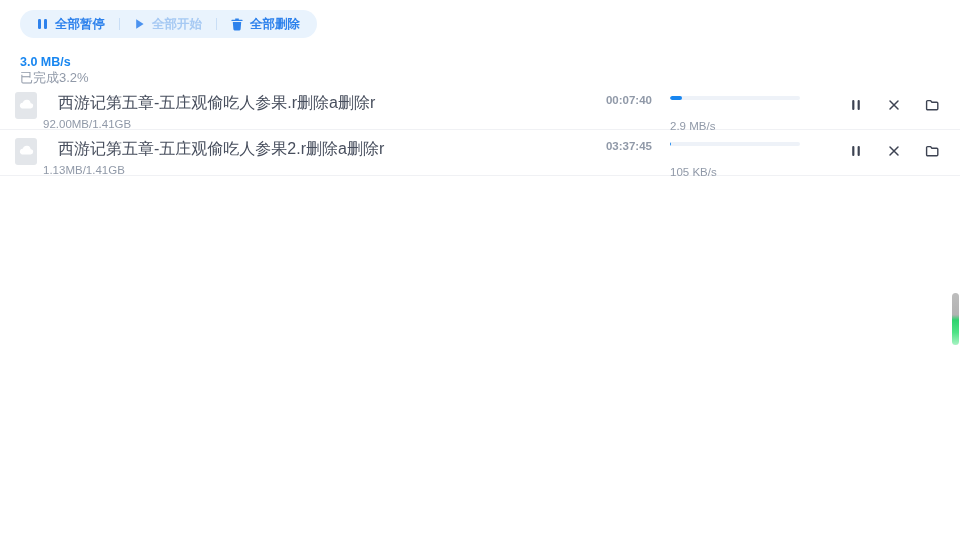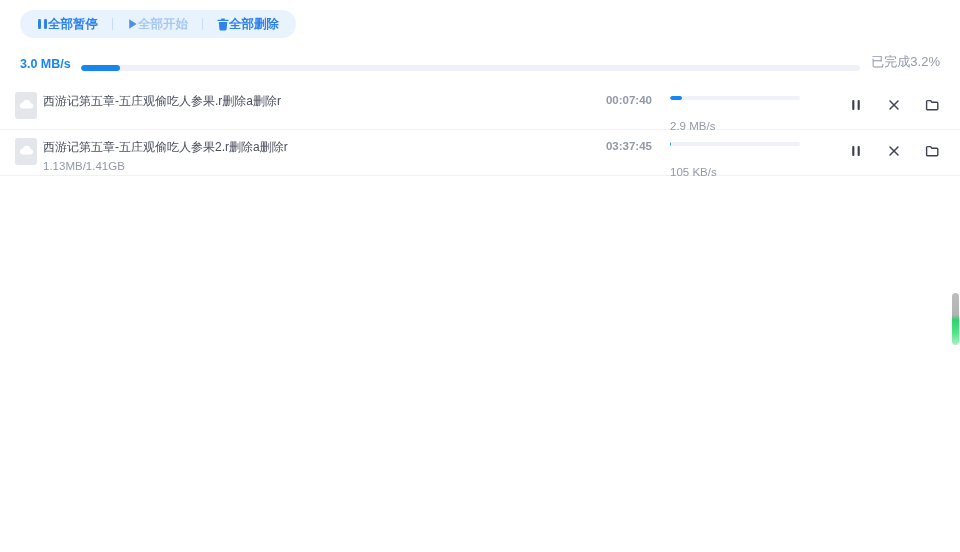--- a/index.html
+++ b/index.html
@@ -8,41 +8,41 @@
     --icon-gray:#3d4352; --divider:#f0f1f4;
   }
   *{box-sizing:border-box;margin:0;padding:0;}
   html,body{background:#fff;}
   body{font-family:"Liberation Sans",sans-serif;}
   .app{position:relative;width:960px;height:552px;background:#fff;overflow:hidden;}
 
   
   .toolbar{display:inline-flex;align-items:center;height:28px;margin:10px 0 0 20px;
     background:var(--toolbar-bg);border-radius:15px;padding:0 17px;}
-  .tb-btn{display:inline-flex;align-items:center;background:none;border:none;
+  .tb-btn{display:inline-flex;align-items:center;gap:7px;background:none;border:none;
     cursor:pointer;font-family:"Liberation Sans",sans-serif;font-size:12.5px;font-weight:600;
     color:var(--toolbar-text);padding:0;line-height:1;}
   .tb-btn svg{display:block;}
   .tb-btn.disabled{color:var(--toolbar-disabled);cursor:default;}
   .tb-sep{width:1px;height:12px;background:#c9def6;margin:0 14px;}
 
   
-  .summary{display:flex;align-items:flex-end;margin:17px 20px 12px;height:16px;}
+  .summary{display:flex;align-items:flex-start;margin:17px 20px 12px;height:16px;flex-direction:column;}
   .sum-speed{color:var(--accent-blue);font-size:12.5px;font-weight:700;white-space:nowrap;margin-right:10px;}
   .sum-bar{flex:1;height:6px;border-radius:3px;background:var(--track);overflow:hidden;margin-right:11px;}
   .sum-bar .fill{height:100%;border-radius:3px;background:var(--accent-blue);width:0;}
   .sum-label{color:var(--text-gray);font-size:13px;white-space:nowrap;}
 
   
   .rows{margin-top:13px;}
   .row{display:flex;align-items:flex-start;height:46px;padding:8px 20px 0 15px;
     border-bottom:1px solid var(--divider);background:#fff;}
   .file-ico{flex:none;margin-right:6px;margin-top:0;display:flex;}
   .meta{flex:1;min-width:0;display:flex;flex-direction:column;gap:4px;padding-top:1px;}
-  .fname{font-size:12px;color:var(--text-dark);white-space:nowrap;overflow:hidden;text-overflow:ellipsis;}
+  .fname{font-size:16px;color:var(--text-dark);white-space:nowrap;overflow:hidden;text-overflow:ellipsis;margin-left:15px;}
   .fsize{font-size:11.5px;color:var(--text-gray);}
   .rtime{width:60px;text-align:right;font-size:11.5px;color:var(--text-gray);margin-right:18px;padding-top:2px;flex:none;font-weight:bold;}
   .prog{width:130px;margin-right:48px;display:flex;flex-direction:column;gap:20px;padding-top:4px;flex:none;}
   .mini-bar{height:4px;border-radius:2px;background:var(--track);overflow:hidden;}
   .mini-bar .fill{height:100%;border-radius:2px;background:var(--accent-blue);width:0;}
   .rspeed{font-size:11.5px;color:var(--text-gray);}
   .actions{display:flex;align-items:center;gap:22px;padding-top:5px;flex:none;}
   .act-btn{width:16px;height:16px;display:flex;align-items:center;justify-content:center;
     background:none;border:none;cursor:pointer;padding:0;}
   .act-btn svg{display:block;}
@@ -99,20 +99,21 @@
 
     <div class="row">
       <span class="file-ico">
         <svg width="22" height="27" viewBox="0 0 22 27">
             <rect width="22" height="27" rx="3" fill="#e3e6ea"></rect>
             <path d="M6.8 16.5 h8.6 a2.6 2.6 0 0 0 0.3 -5.2 a4 4 0 0 0 -7.8 -0.8 a3.1 3.1 0 0 0 -1.1 6 z" fill="#ffffff"></path>
           </svg>
       </span>
       <div class="meta">
         <div class="fname">西游记第五章-五庄观偷吃人参果.r删除a删除r</div>
+        <div class="fsize">92.00MB/1.41GB</div>
       </div>
       <div class="rtime">00:07:40</div>
       <div class="prog">
         <div class="mini-bar">
           <div class="fill" style="width: 9%;"></div>
         </div>
         <div class="rspeed">2.9 MB/s</div>
       </div>
       <div class="actions">
         <button class="act-btn">

